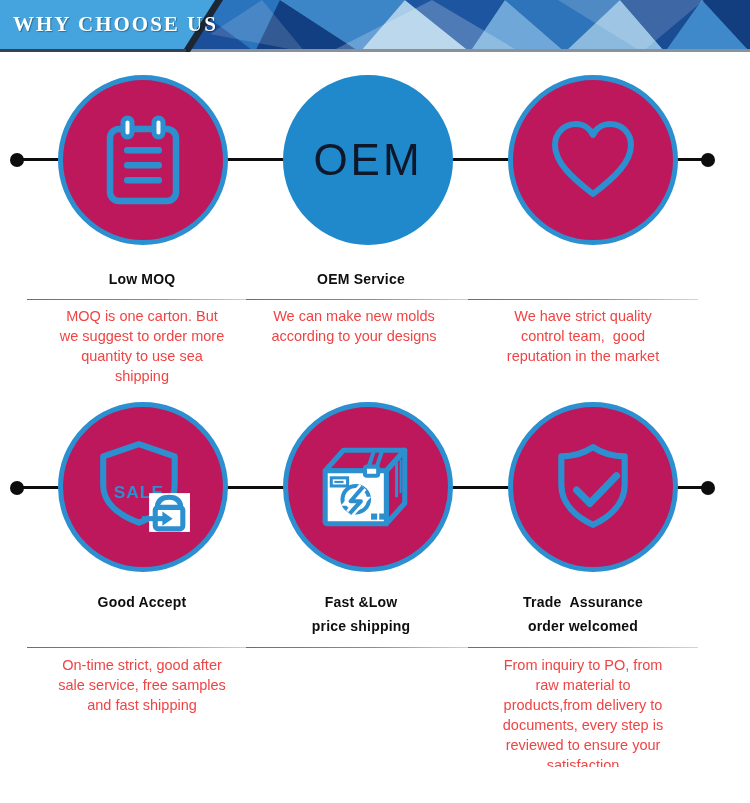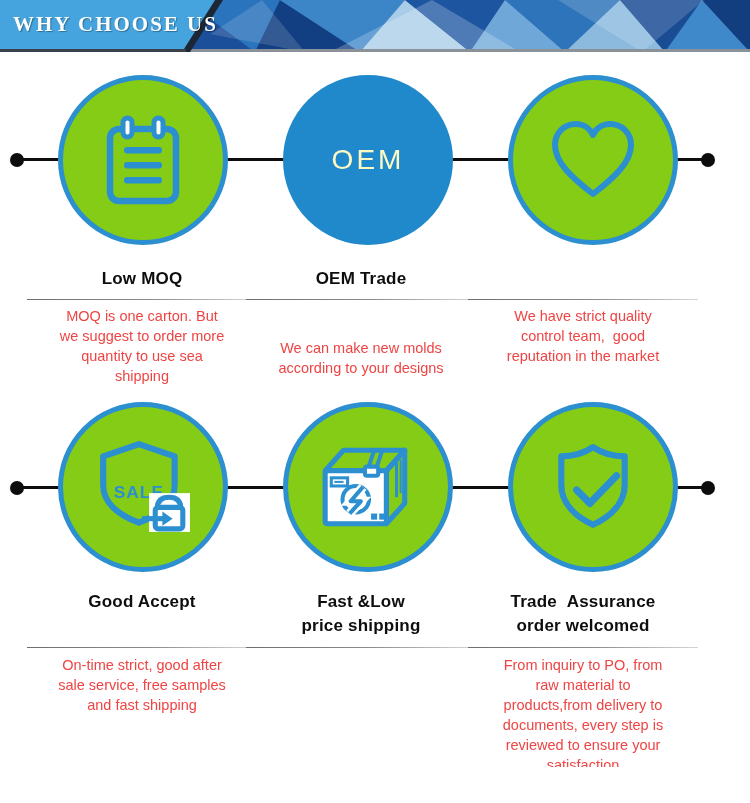--- a/index.html
+++ b/index.html
@@ -18,47 +18,47 @@
   }
   
   .connector-line { position:absolute; height:3px; background:#0d0d0d; left:17px; width:691px; }
   .row1-line { top:158px; } .row2-line { top:486px; }
   .connector-dot { position:absolute; width:14px; height:14px; border-radius:50%; background:#0d0d0d; }
   .dot-l { left:10px; } .dot-r { left:701px; }
   .row1-dot { top:153px; } .row2-dot { top:481px; }
   
   .feature-circle {
     position:absolute; width:170px; height:170px; border-radius:50%;
-    background:#84cc16; border:5px solid #2b8fd0;
+    background:#be185d; border:5px solid #2b8fd0;
     display:flex; align-items:center; justify-content:center;
   }
   .row1-circle { top:75px; } .row2-circle { top:402px; }
   .col1 { left:58px; } .col2 { left:283px; } .col3 { left:508px; }
   .feature-circle.filled { background:#2089cb; border-color:#2089cb; }
   .oem-text {
-    color:#fef9c3; font-size:28px; font-weight:400; letter-spacing:3px;
+    color:#0f172a; font-size:44px; font-weight:400; letter-spacing:3px;
     font-family:"Liberation Sans", sans-serif;
   }
   
   .cell-title {
     position:absolute; width:230px; text-align:center; white-space:pre-line;
-    font-size:17px; font-weight:bold; color:#0e0e0e; line-height:24px; letter-spacing:0.2px;
+    font-size:14px; font-weight:bold; color:#0e0e0e; line-height:24px; letter-spacing:0.2px;
   }
   .t-col1 { left:27px; } .t-col2 { left:246px; } .t-col3 { left:468px; }
   .row1-title { top:267px; } .row2-title { top:590px; }
   .cell-divider {
     position:absolute; width:230px; height:1px;
     background:linear-gradient(to right, #6e6e6e, #8d8d8d 55%, #d6d6d6);
   }
   .row1-divider { top:299px; } .row2-divider { top:647px; }
   .cell-desc {
     position:absolute; width:236px; text-align:center; white-space:pre-line;
     font-size:14.5px; color:#ef4444; line-height:20px;
   }
-  .d-col1 { left:24px; } .d-col2 { left:243px;margin-top:32px; } .d-col3 { left:465px; }
+  .d-col1 { left:24px; } .d-col2 { left:236px; } .d-col3 { left:465px; }
   .row1-desc { top:306px; } .row2-desc { top:655px; }
   svg text { font-family:"Liberation Sans", sans-serif; }
 </style>
 </head>
 <body>
 
 <div id="page">
 
   <div class="banner">
     <svg width="750" height="52" viewBox="0 0 750 52">
@@ -105,21 +105,21 @@
     <span class="oem-text">OEM</span>
   </div>
 
   <div class="feature-circle row1-circle col3">
     <svg width="92" height="84" viewBox="0 0 92 84">
       <path d="M46 76 C24 59 8 44 8 27 C8 14.5 17.5 6 29 6 C36.5 6 43 10.5 46 17 C49 10.5 55.5 6 63 6 C74.5 6 84 14.5 84 27 C84 44 68 59 46 76 Z" fill="none" stroke="#2b8fd0" stroke-width="6" stroke-linejoin="round"></path>
     </svg>
   </div>
 
   <div class="cell-title t-col1 row1-title">Low MOQ</div>
-  <div class="cell-title t-col2 row1-title">OEM Trade</div>
+  <div class="cell-title t-col2 row1-title">OEM Service</div>
 
   <div class="cell-divider t-col1 row1-divider"></div>
   <div class="cell-divider t-col2 row1-divider"></div>
   <div class="cell-divider t-col3 row1-divider"></div>
 
   <div class="cell-desc d-col1 row1-desc">MOQ is one carton. But
 we suggest to order more
 quantity to use sea
 shipping</div>
   <div class="cell-desc d-col2 row1-desc">We can make new molds

